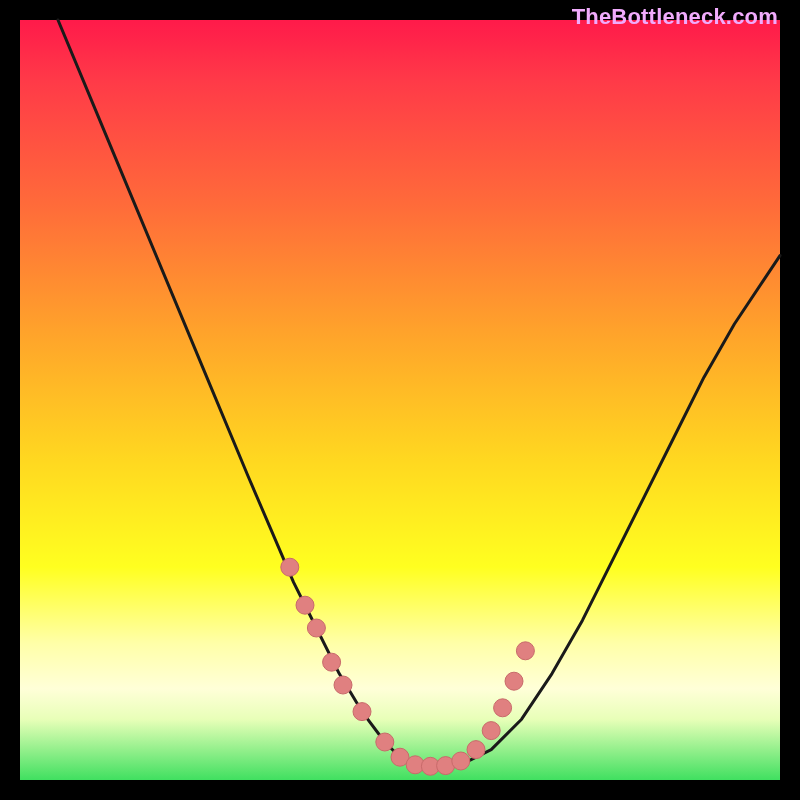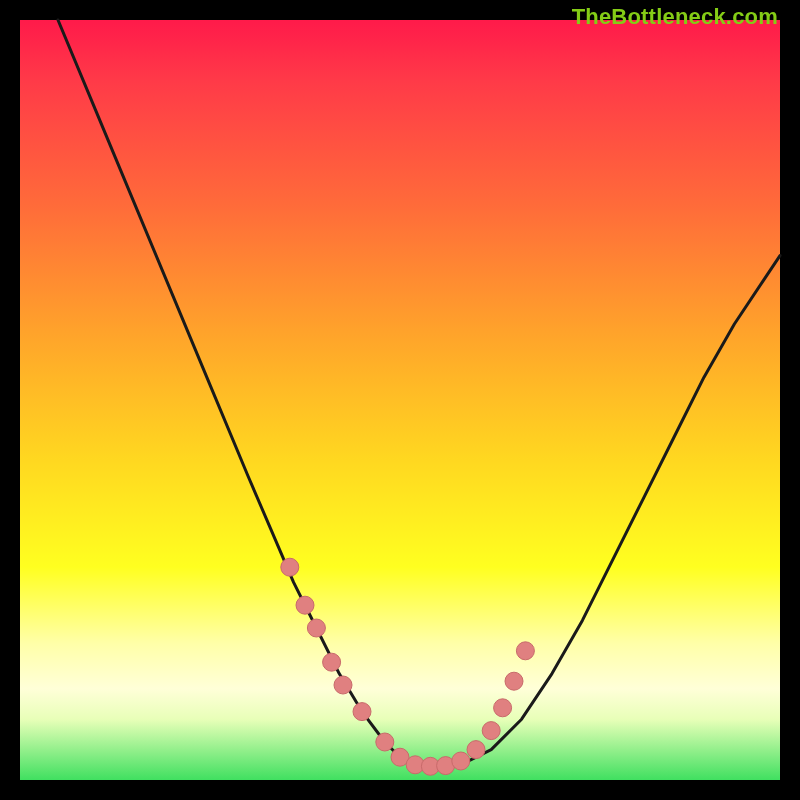--- a/index.html
+++ b/index.html
@@ -36,21 +36,21 @@
       #40e060 100%
     );
   }
   .watermark {
     position: absolute;
     top: 4px;
     right: 22px;
     font-family: Arial, Helvetica, sans-serif;
     font-size: 22px;
     font-weight: 600;
-    color: #84cc16;
+    color: #f0abfc;
     letter-spacing: 0.2px;
     user-select: none;
   }
   svg.curve-layer {
     position: absolute;
     left: 0;
     top: 0;
     width: 760px;
     height: 760px;
     overflow: visible;

